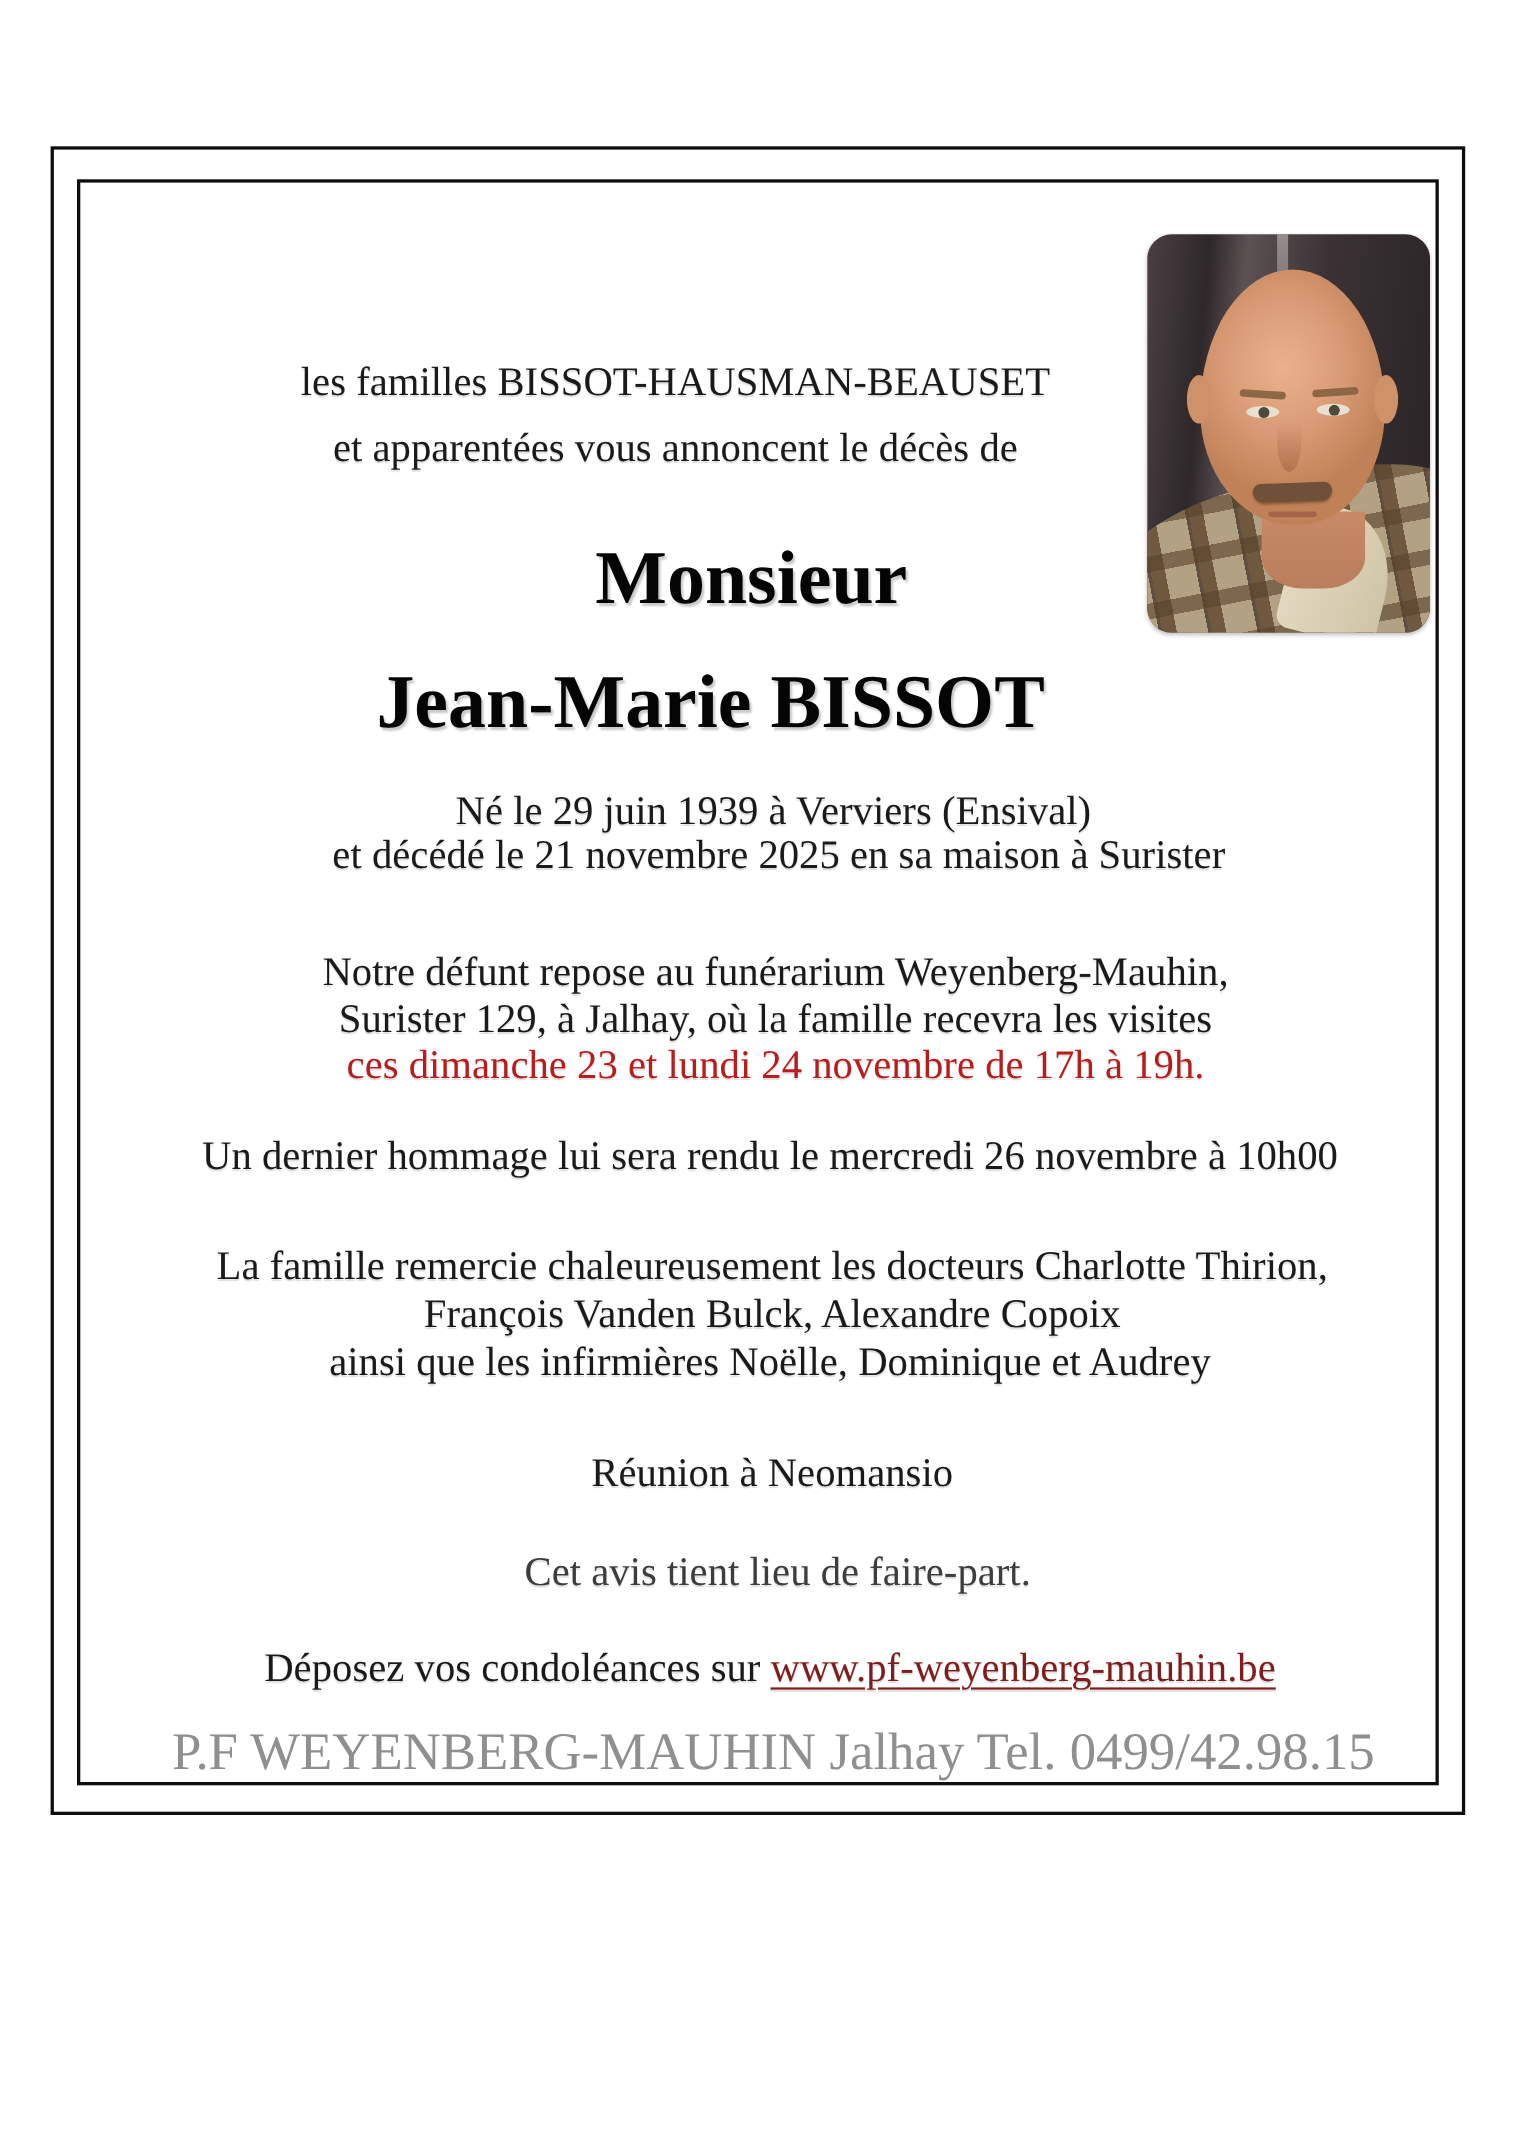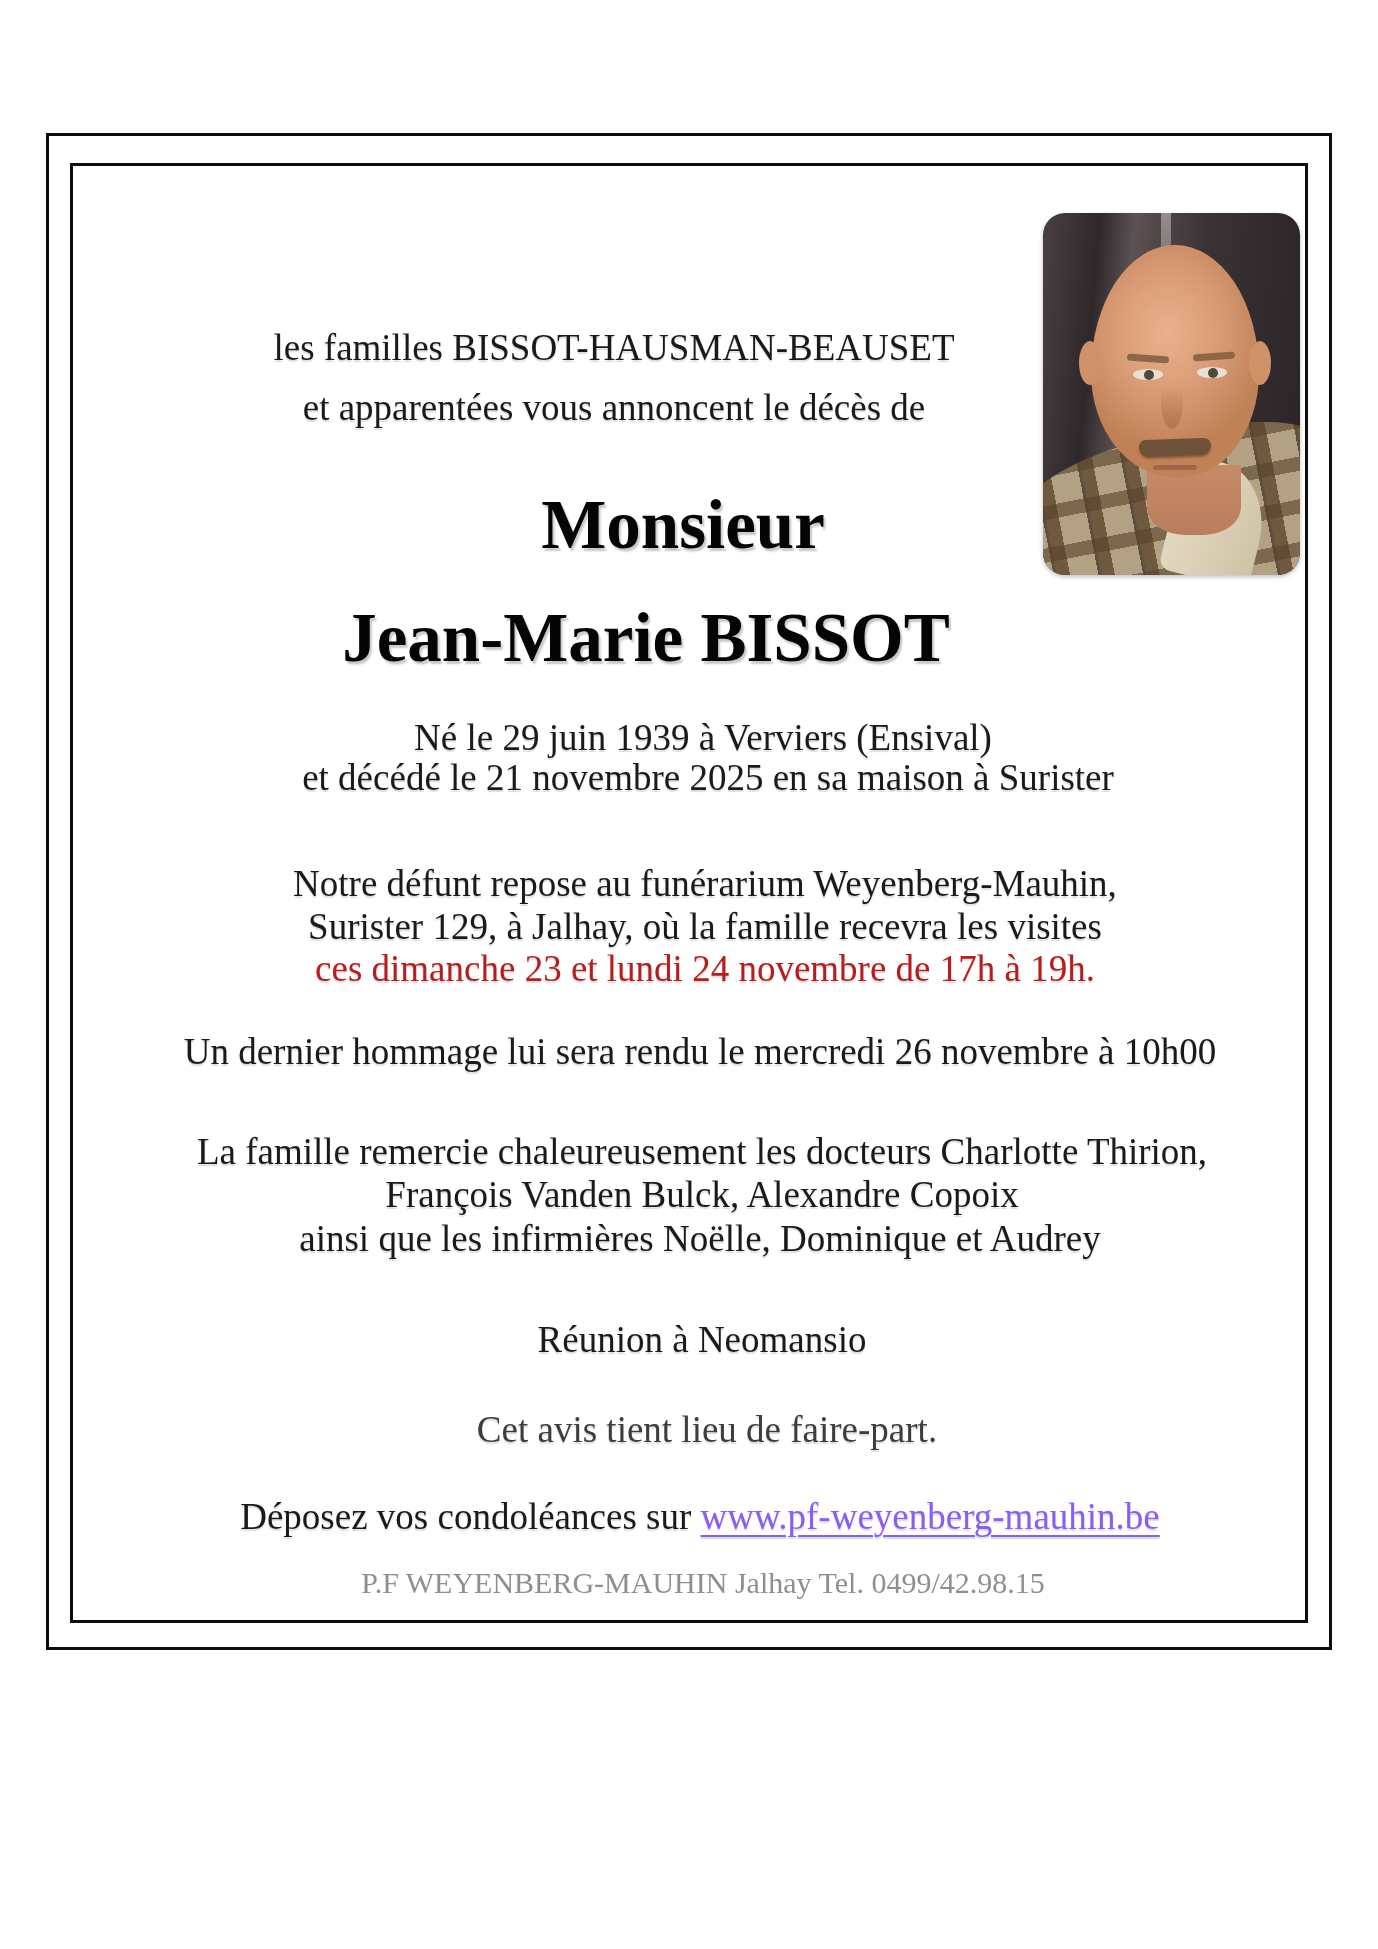--- a/index.html
+++ b/index.html
@@ -29,23 +29,23 @@
   }
   .big{
     font-size:69px;
     font-weight:bold;
     line-height:1.05;
     color:#050505;
     text-shadow:2px 3px 2px rgba(0,0,0,0.22);
   }
   .bold{font-weight:normal;color:#b91c1c;}
   .muted-dark{color:#3d3d3d;}
-  .muted{color:#8f8f8f;text-shadow:none;font-size:30px;}
+  .muted{color:#8f8f8f;text-shadow:none;font-size:48px;}
   .cond-link{
-    color:#8b5cf6;
+    color:#7f1d1d;
     text-decoration:underline;
     text-decoration-thickness:2px;
     text-underline-offset:6px;
     cursor:pointer;
   }
   
   .photo{
     position:absolute;left:1043px;top:213px;width:257px;height:362px;
     border-radius:22px;overflow:hidden;
     background:linear-gradient(95deg,#4a4044 0%,#2e282b 20%,#5c5153 32%,#3a3235 58%,#2a2426 100%);

